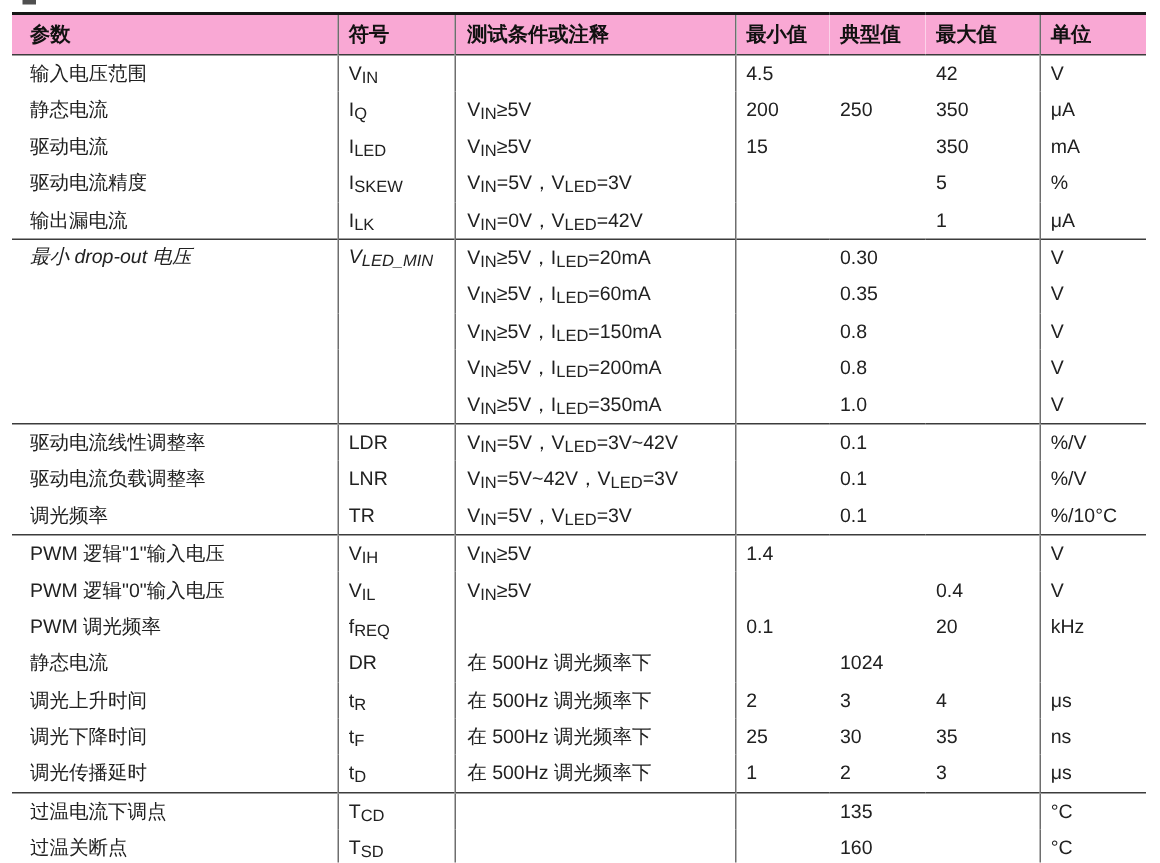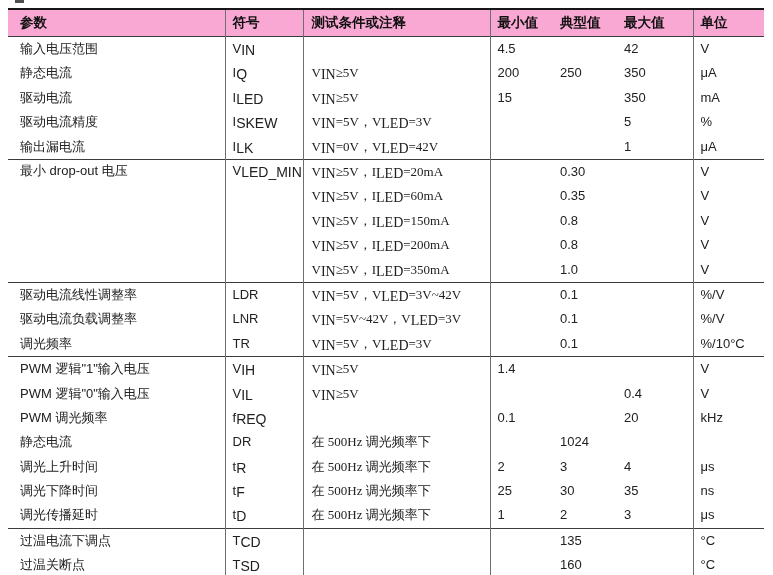--- a/index.html
+++ b/index.html
@@ -22,23 +22,23 @@
     font-size:13px;font-weight:normal;text-align:left;vertical-align:middle;
     padding:0 2px 0 7px;height:24.4px;overflow:hidden;white-space:nowrap;
     line-height:1.1;
   }
   thead th{
     background:#f9a8d4;font-weight:bold;font-size:13.5px;height:26px;color:#111111;
   }
   tbody{border-top:1.2px solid #3c3c3c;margin-top:32px;}
   .b-l{border-left:1px solid #6e6e6e;}
   .c-param{padding-left:12px;}
-  .c-cond{padding-left:8px;font-family:Liberation Serif, serif;}
-  td[rowspan]{vertical-align:top;padding-top:4.5px;}
-  sub{font-size:14px;line-height:0;vertical-align:-2px;letter-spacing:0;}
+  .c-cond{padding-left:8px;}
+  td[rowspan]{vertical-align:top;padding-top:4.5px;font-style:italic;}
+  sub{font-size:11px;line-height:0;vertical-align:-2px;letter-spacing:0;}
 </style>
 </head>
 <body>
 
 <div class="top-fragment"></div>
 
 <table class="param-table">
   <colgroup>
     <col class="w-param">
       <col class="w-sym">

